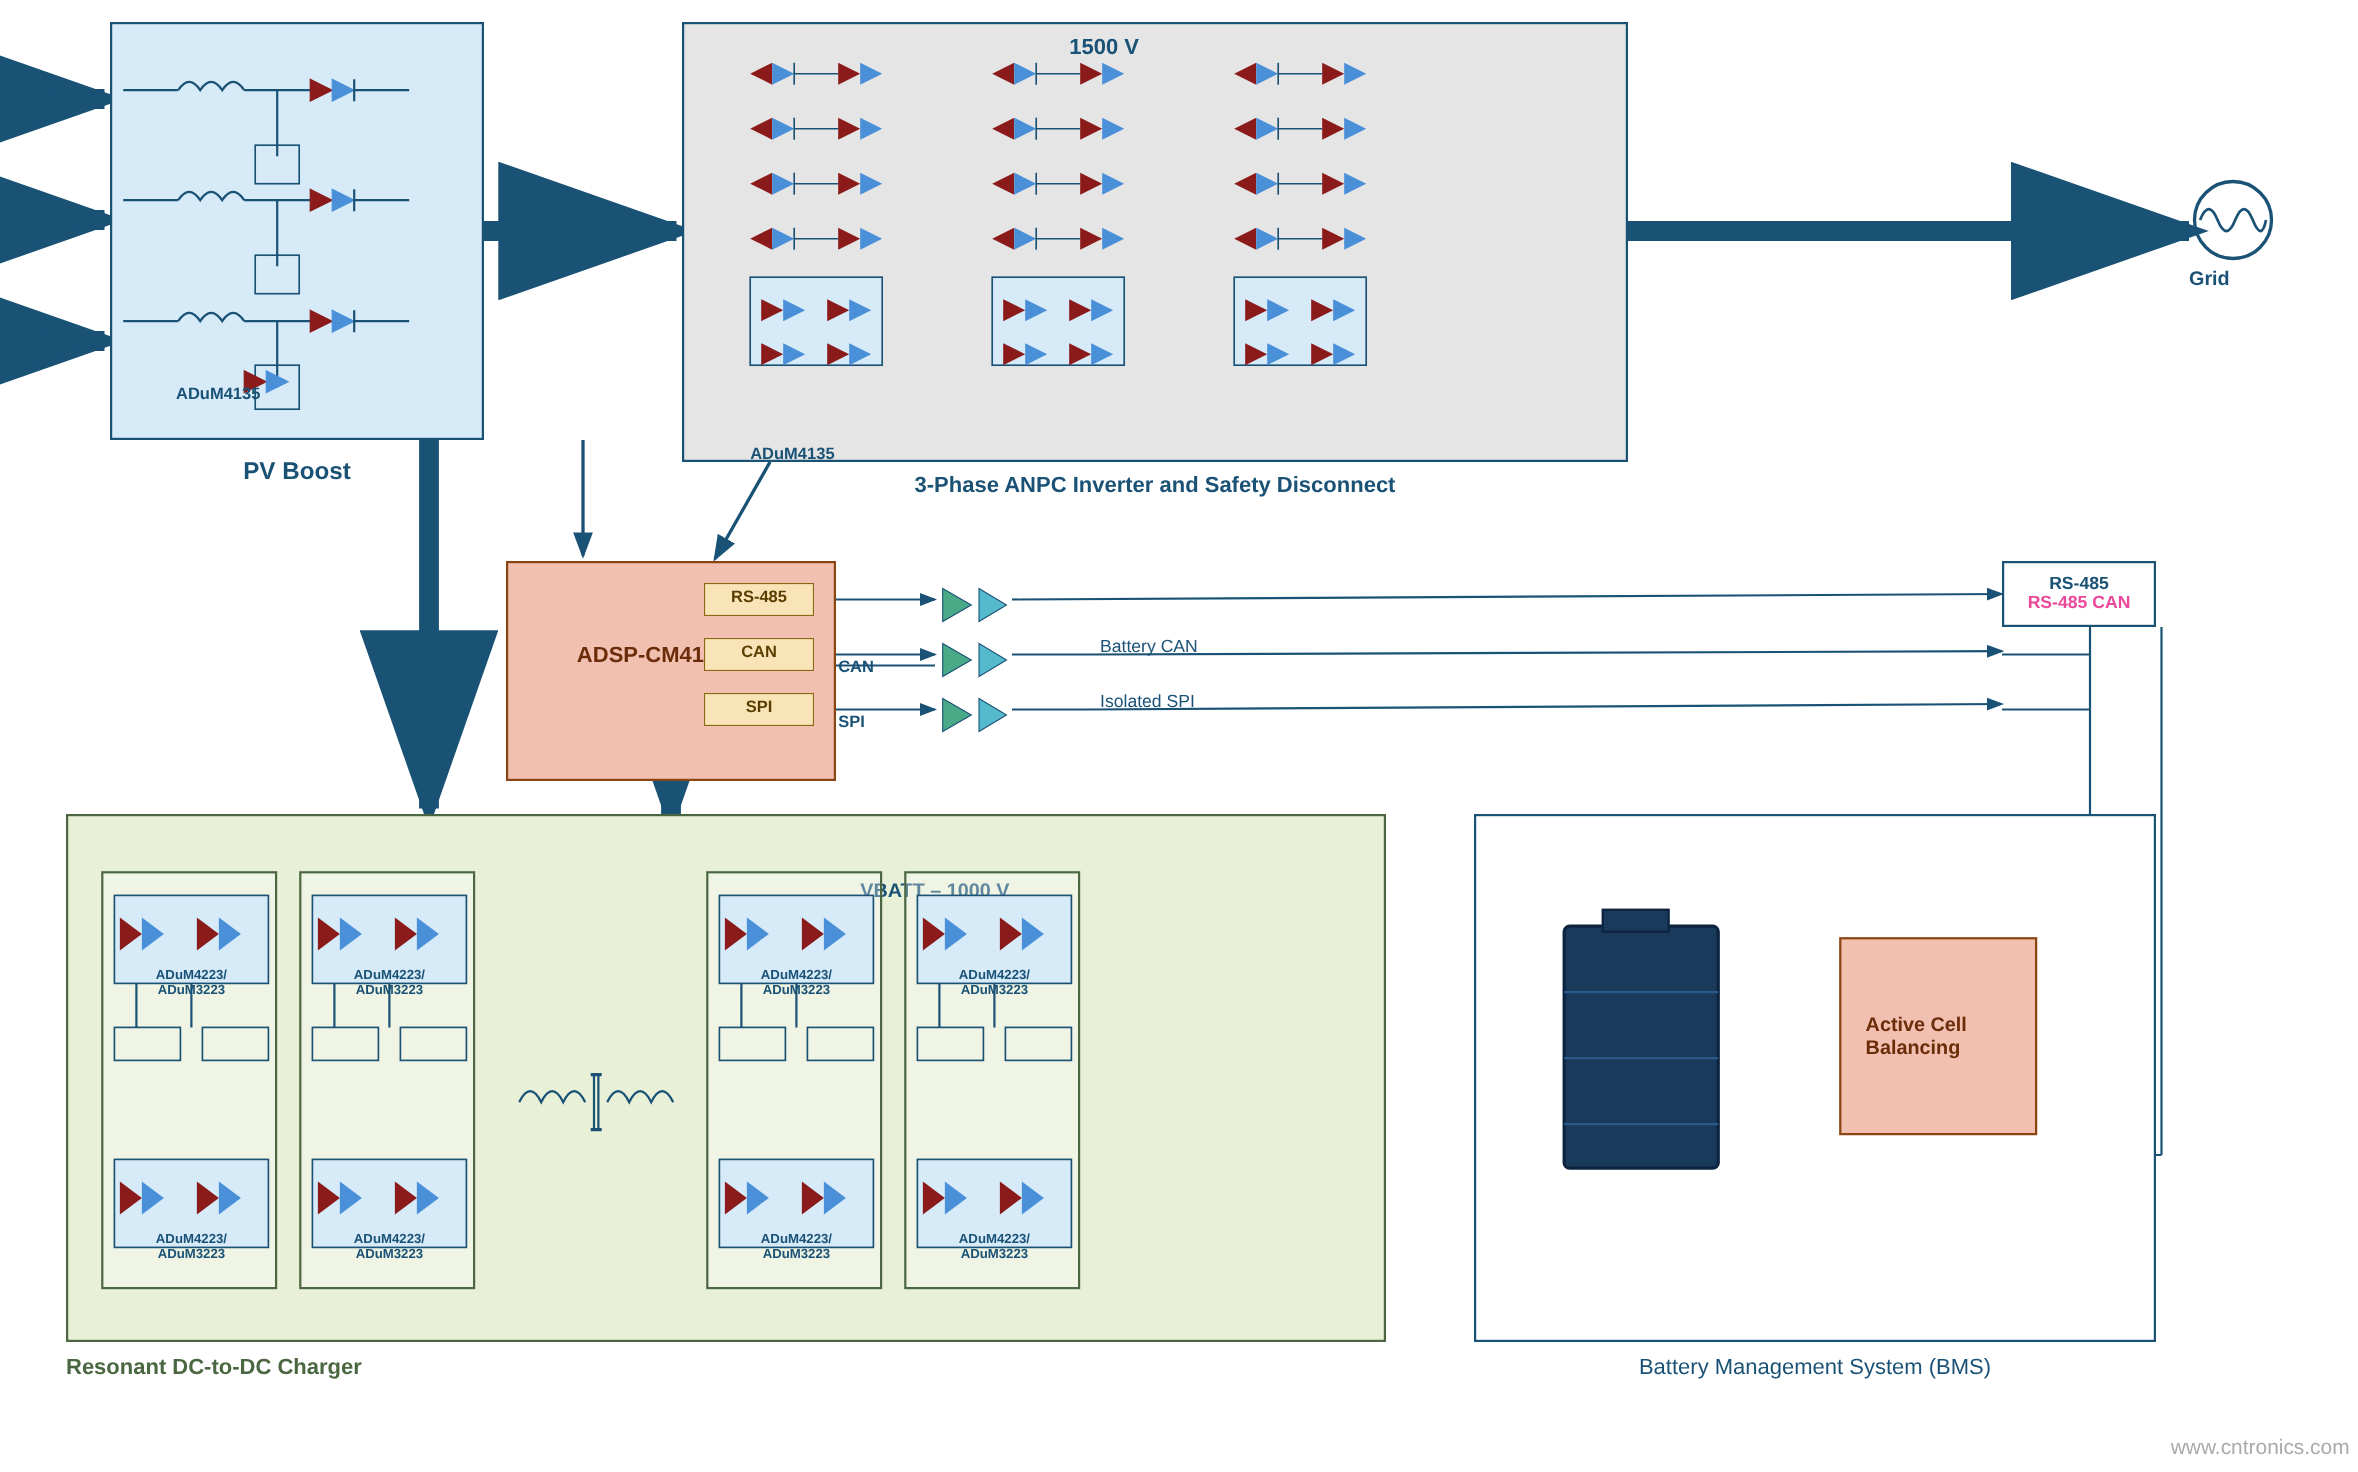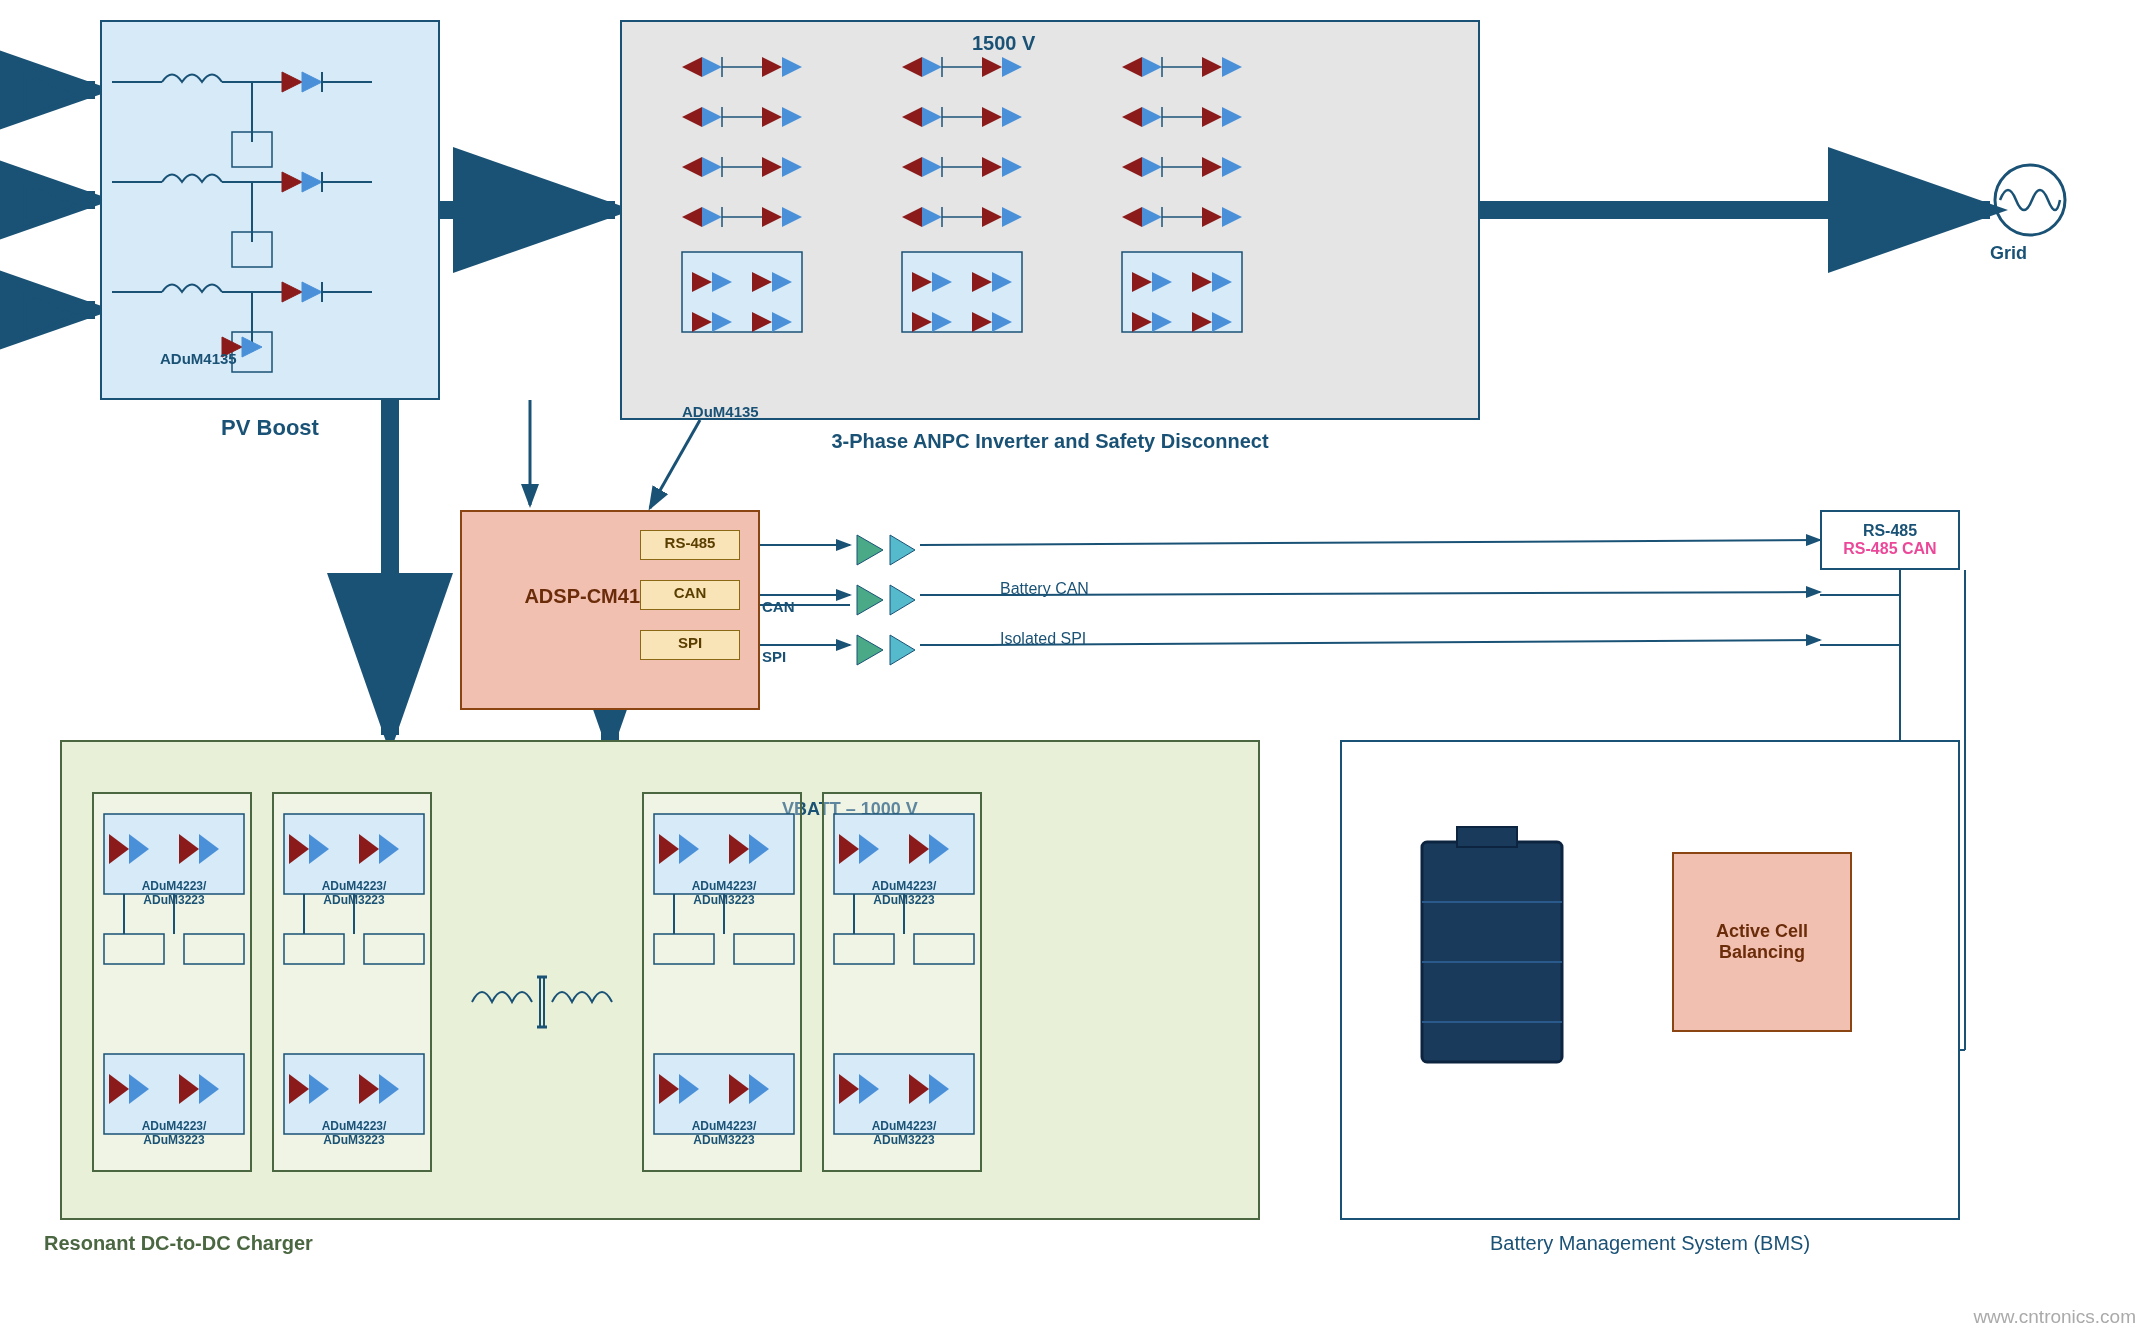--- a/index.html
+++ b/index.html
@@ -549,36 +549,36 @@
         <polygon points="15,280 35,295 15,310" fill="#8b1a1a"></polygon>
         <polygon points="35,280 55,295 35,310" fill="#4a90d9"></polygon>
         <polygon points="85,280 105,295 85,310" fill="#8b1a1a"></polygon>
         <polygon points="105,280 125,295 105,310" fill="#4a90d9"></polygon>
       </svg>
       <div style="position:absolute;left:5px;top:85px;font-size:12px;font-weight:bold;color:#1a5276;text-align:center;width:150px;">ADuM4223/<br>ADuM3223</div>
       <div style="position:absolute;left:5px;top:325px;font-size:12px;font-weight:bold;color:#1a5276;text-align:center;width:150px;">ADuM4223/<br>ADuM3223</div>
     </div>
   </div>
 
-  <div style="position:absolute;left:44px;top:1232px;font-size:20px;font-weight:bold;color:#4a6741;">Resonant DC-to-DC Charger</div>
+  <div style="position:absolute;left:60px;top:1232px;font-size:20px;font-weight:bold;color:#4a6741;">Resonant DC-to-DC Charger</div>
 
   <div class="bms-block">
 
     <svg width="200" height="280" style="position:absolute;left:60px;top:80px;">
 
       <rect x="20" y="20" width="140" height="220" fill="#1a3a5c" stroke="#0d2440" stroke-width="3" rx="5"></rect>
 
       <rect x="55" y="5" width="60" height="20" fill="#1a3a5c" stroke="#0d2440" stroke-width="2"></rect>
 
       <line x1="20" y1="80" x2="160" y2="80" stroke="#2a5a8c" stroke-width="2"></line>
       <line x1="20" y1="140" x2="160" y2="140" stroke="#2a5a8c" stroke-width="2"></line>
       <line x1="20" y1="200" x2="160" y2="200" stroke="#2a5a8c" stroke-width="2"></line>
     </svg>
 
-    <div style="position:absolute;left:330px;top:110px;width:180px;height:180px;background:#f1c0b0;border:2px solid #8b4513;display:flex;align-items:center;justify-content:center;text-align:center;padding:6px;">
+    <div style="position:absolute;left:330px;top:110px;width:180px;height:180px;background:#f1c0b0;border:2px solid #8b4513;display:flex;align-items:center;justify-content:center;padding:22px;">
       <span style="font-size:18px;font-weight:bold;color:#6b2c0a;">Active Cell
 Balancing</span>
     </div>
   </div>
 
   <div style="position:absolute;left:1340px;top:1232px;width:620px;text-align:center;font-size:20px;font-weight:normal;color:#1a5276;">Battery Management System
 (BMS)</div>
 
   <div class="grid-symbol" style="position:absolute;left:1990px;top:160px;width:110px;height:110px;display:flex;flex-direction:column;align-items:flex-start;">
     <svg width="80" height="80">

